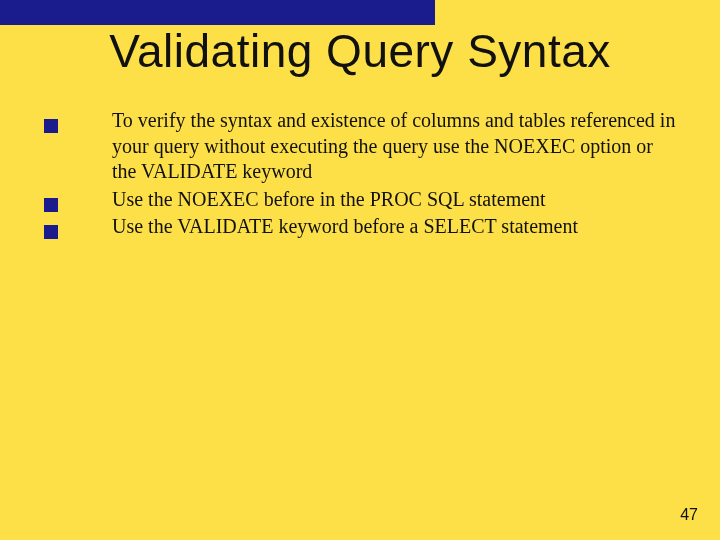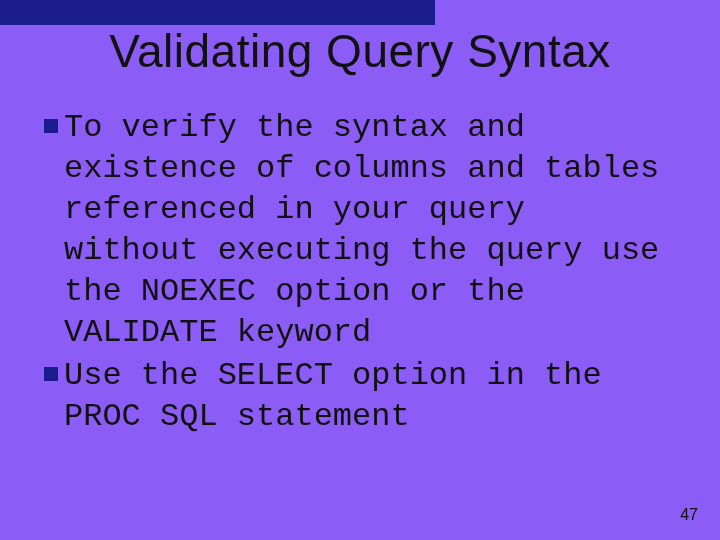--- a/index.html
+++ b/index.html
@@ -6,21 +6,21 @@
     margin: 0;
     padding: 0;
     width: 720px;
     height: 540px;
     overflow: hidden;
     font-family: Verdana, Tahoma, Geneva, sans-serif;
   }
   .slide {
     width: 720px;
     height: 540px;
-    background: #8b5cf6;
+    background: #fde047;
     position: relative;
     box-sizing: border-box;
   }
   .title-banner {
     position: absolute;
     left: 0;
     top: 0;
     width: 435px;
     height: 25px;
     background: #1a1c8d;
@@ -50,25 +50,26 @@
   }
   .bullet-marker {
     flex: 0 0 auto;
     width: 14px;
     height: 14px;
     background: #1a1c8d;
     margin-top: 11px;
     margin-right: 6px;
   }
   .bullet-text {
-    font-size: 32px;
+    font-size: 20px;
     line-height: 1.28;
     color: #111;
-    font-family: Liberation Mono, monospace;
+    font-family: Liberation Serif, serif;
     font-weight: 400;
+    margin-left: 48px;
   }
   .page-number {
     position: absolute;
     right: 22px;
     bottom: 16px;
     font-size: 16px;
     color: #111;
     font-family: Tahoma, Verdana, sans-serif;
   }
 </style>
@@ -83,21 +84,25 @@
 
   <div class="body">
 
     <div class="bullet">
       <div class="bullet-marker"></div>
       <div class="bullet-text">To verify the syntax and existence of columns and tables referenced in your query without executing the query use the NOEXEC option or the VALIDATE keyword</div>
     </div>
 
     <div class="bullet">
       <div class="bullet-marker"></div>
-      <div class="bullet-text">Use the SELECT option in the PROC SQL statement</div>
+      <div class="bullet-text">Use the NOEXEC before in the PROC SQL statement</div>
     </div>
 
+    <div class="bullet">
+      <div class="bullet-marker"></div>
+      <div class="bullet-text">Use the VALIDATE keyword before a SELECT statement</div>
+    </div>
 
   </div>
 
   <div class="page-number">47</div>
 
 </div>
 
 </body></html>

